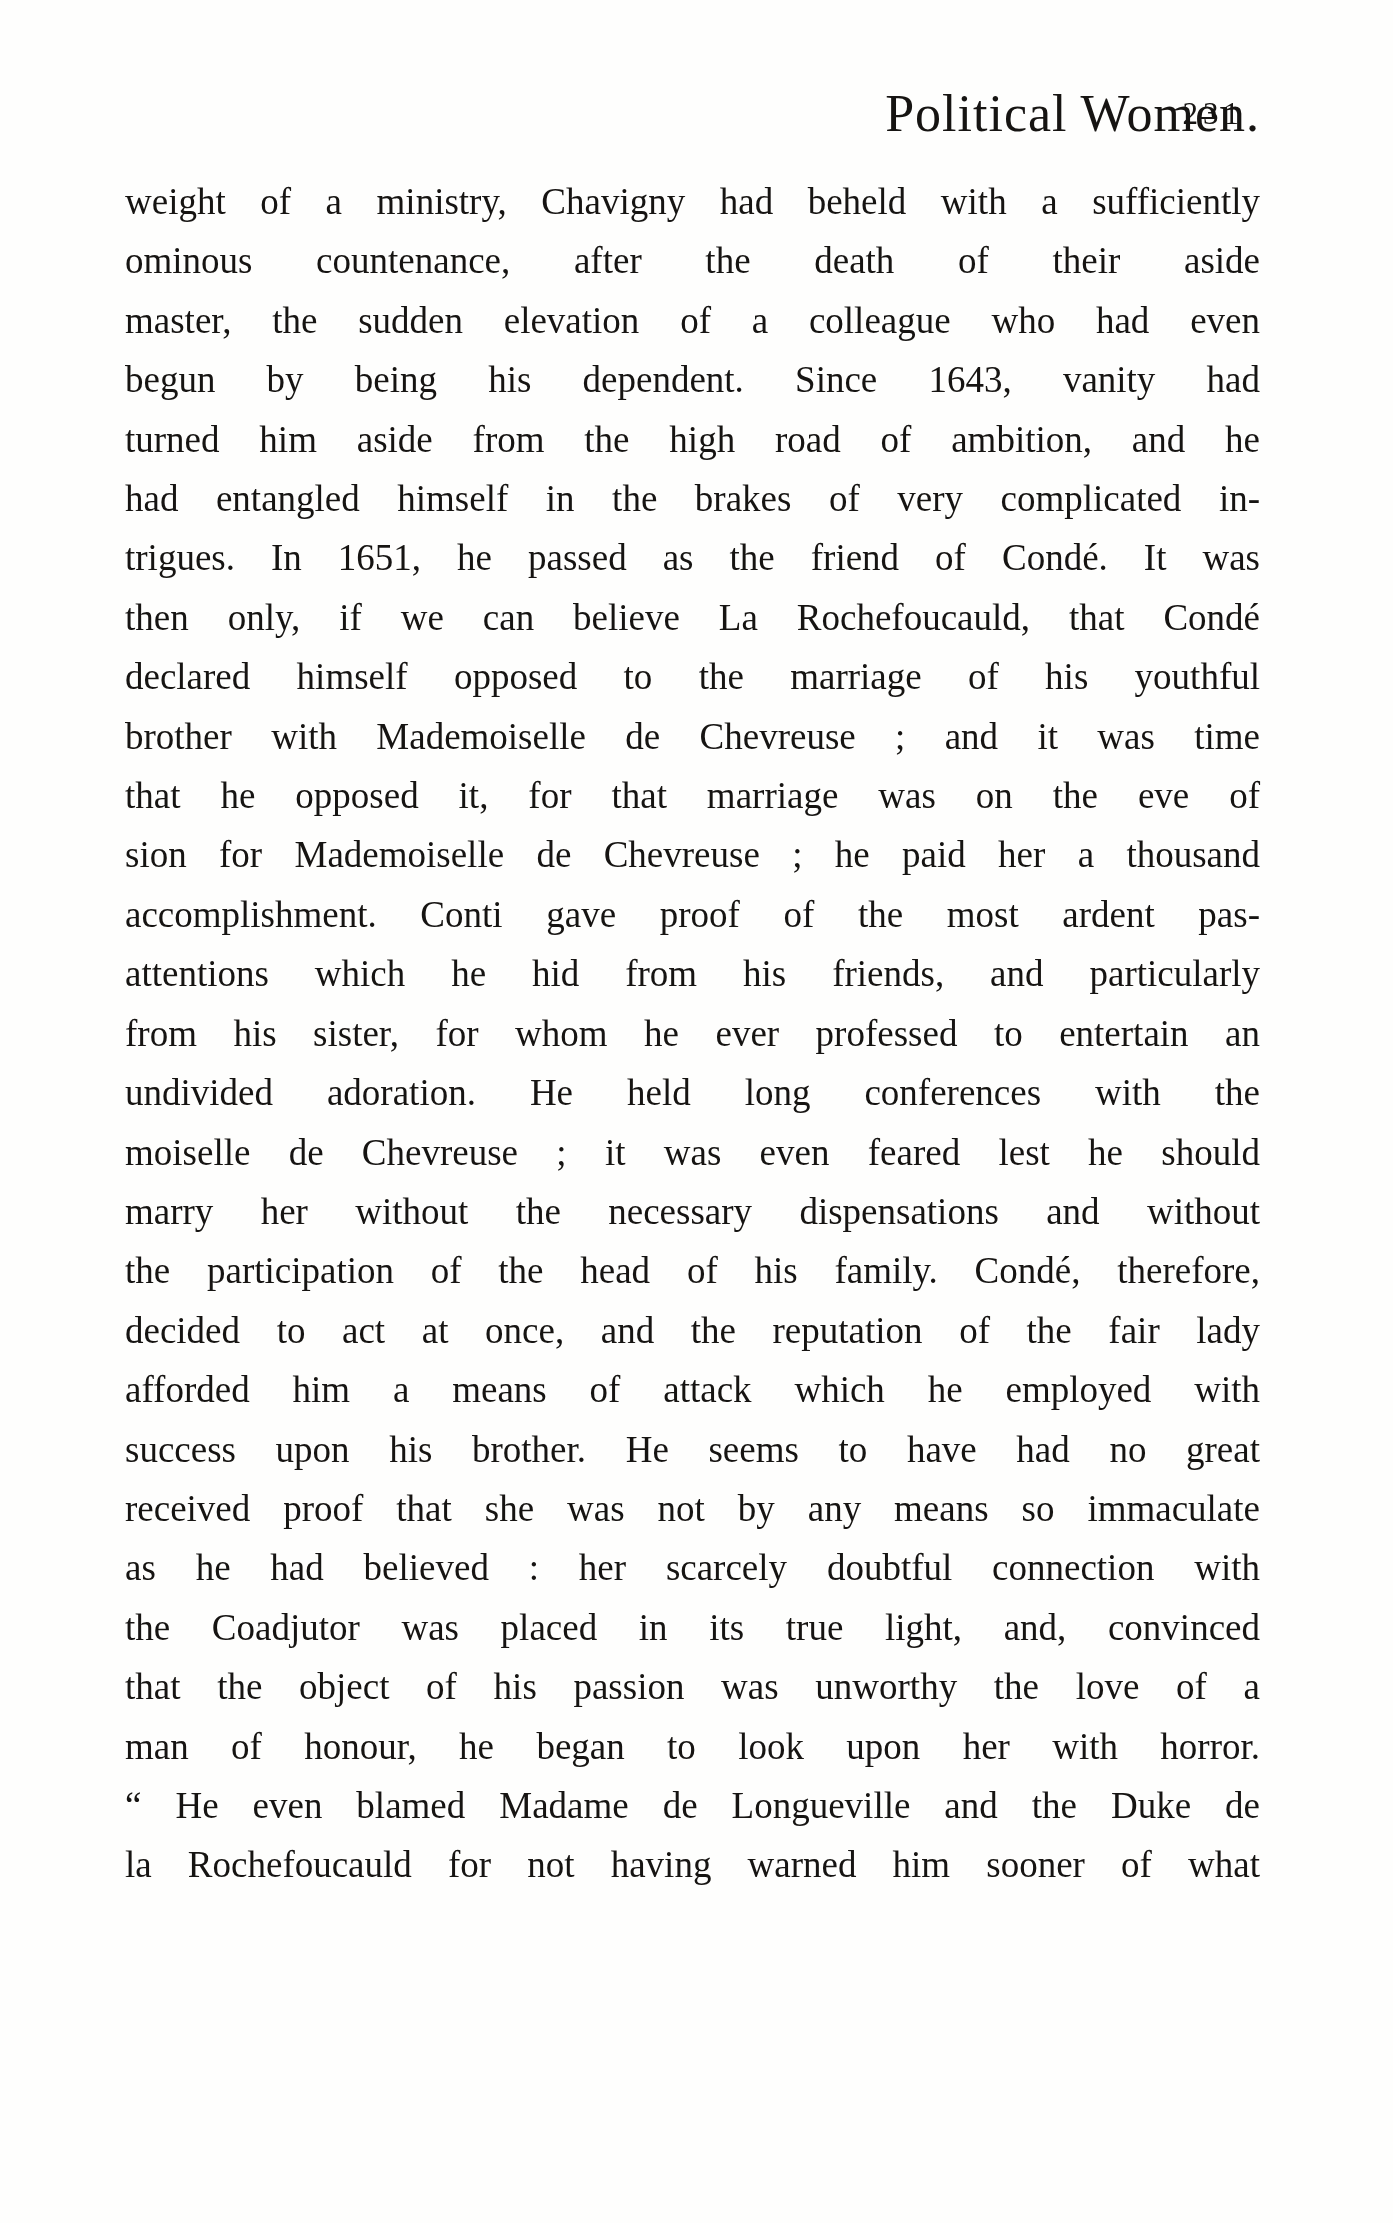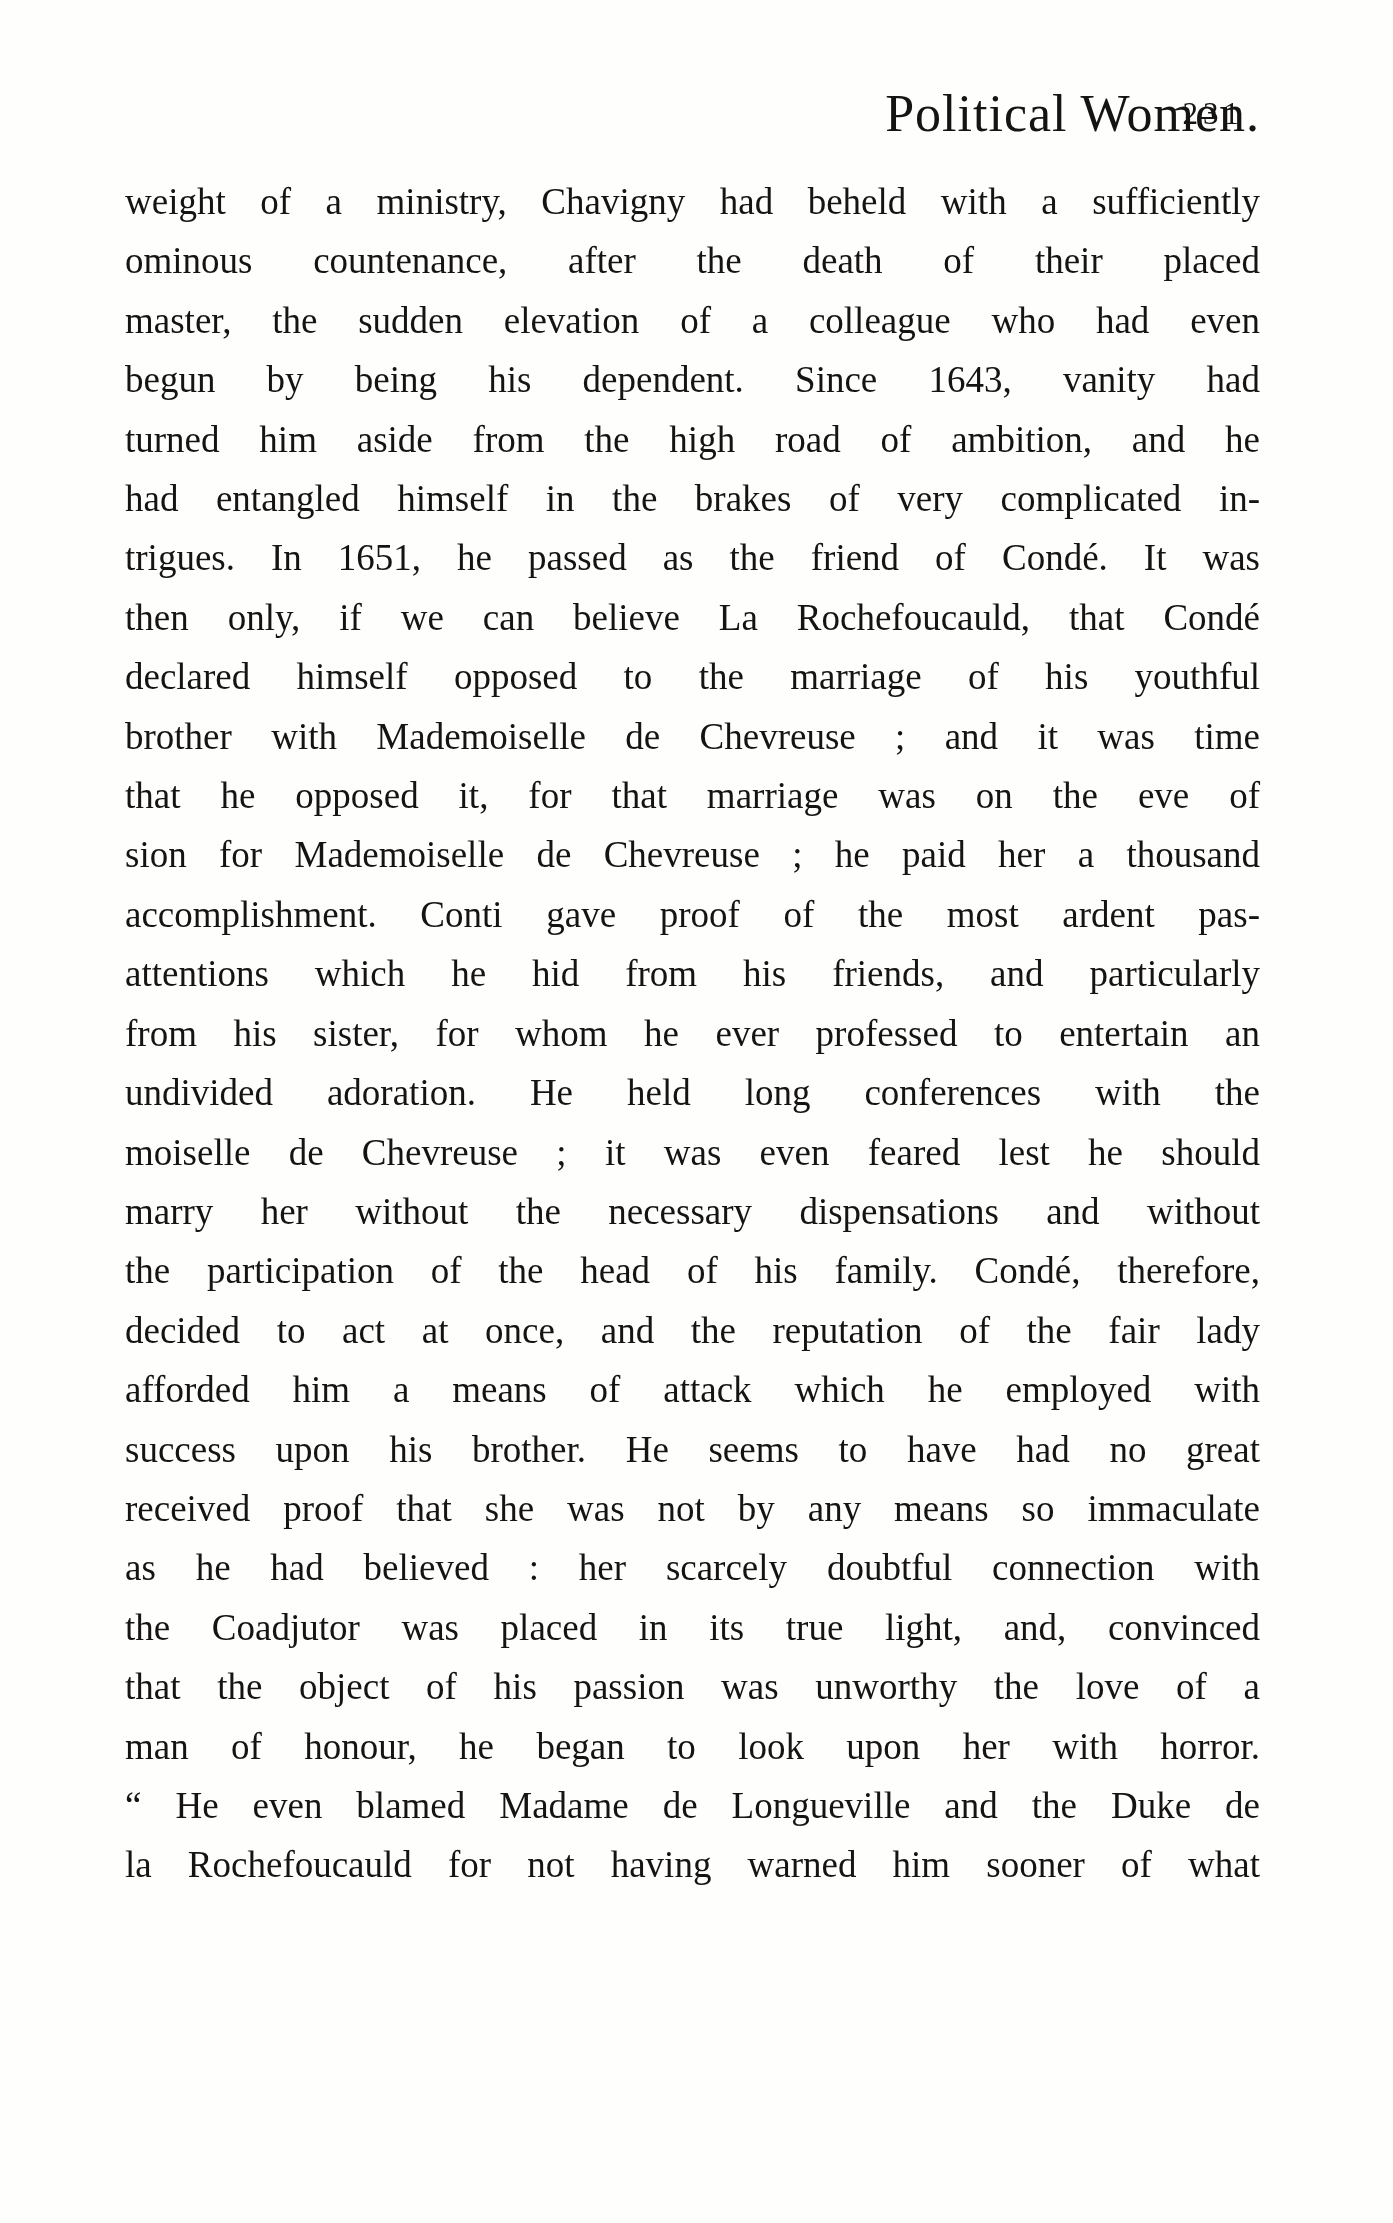--- a/index.html
+++ b/index.html
@@ -61,21 +61,21 @@
 <body>
 
 <div class="page">
   <div class="header">
     <span class="running-title">Political Women.</span>
     <span class="page-number">231</span>
   </div>
 
   <div class="body-text">
       <div class="line">weight of a ministry, Chavigny had beheld with a sufficiently</div>
-      <div class="line">ominous countenance, after the death of their placed</div>
+      <div class="line">ominous countenance, after the death of their aside</div>
       <div class="line">master, the sudden elevation of a colleague who had even</div>
       <div class="line">begun by being his dependent.  Since 1643, vanity had</div>
       <div class="line">turned him aside from the high road of ambition, and he</div>
       <div class="line">had entangled himself in the brakes of very complicated in-</div>
       <div class="line">trigues.  In 1651, he passed as the friend of Condé.  It was</div>
       <div class="line">then only, if we can believe La Rochefoucauld, that Condé</div>
       <div class="line">declared himself opposed to the marriage of his youthful</div>
       <div class="line">brother with Mademoiselle de Chevreuse ; and it was time</div>
       <div class="line">that he opposed it, for that marriage was on the eve of</div>
       <div class="line">sion for Mademoiselle de Chevreuse ; he paid her a thousand</div>

